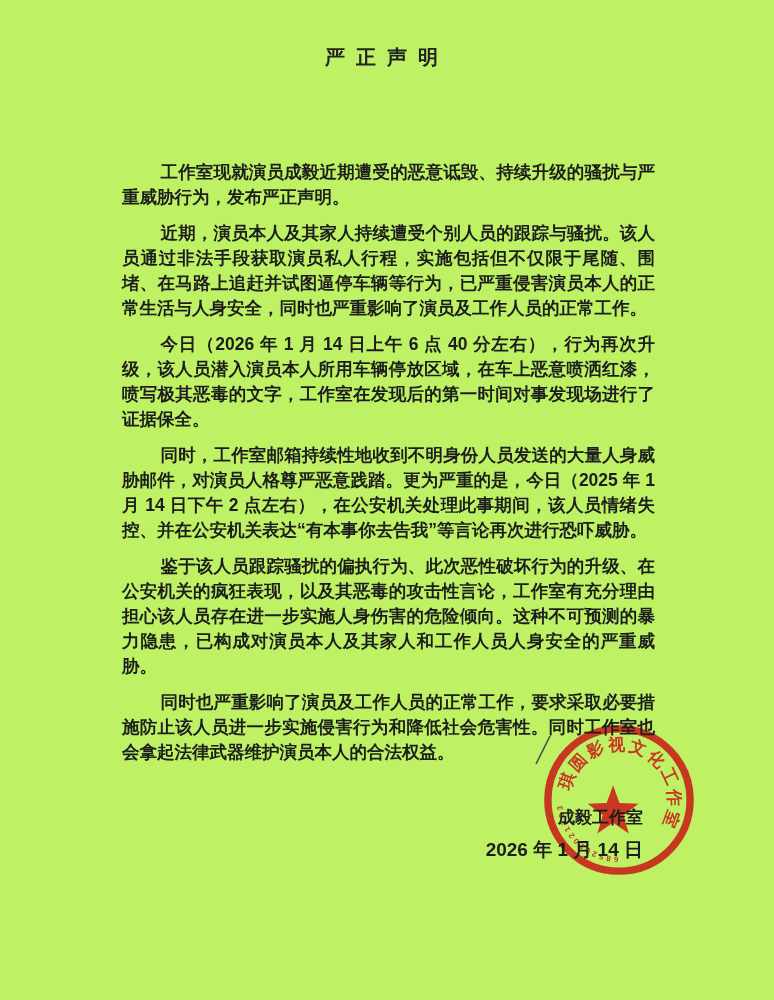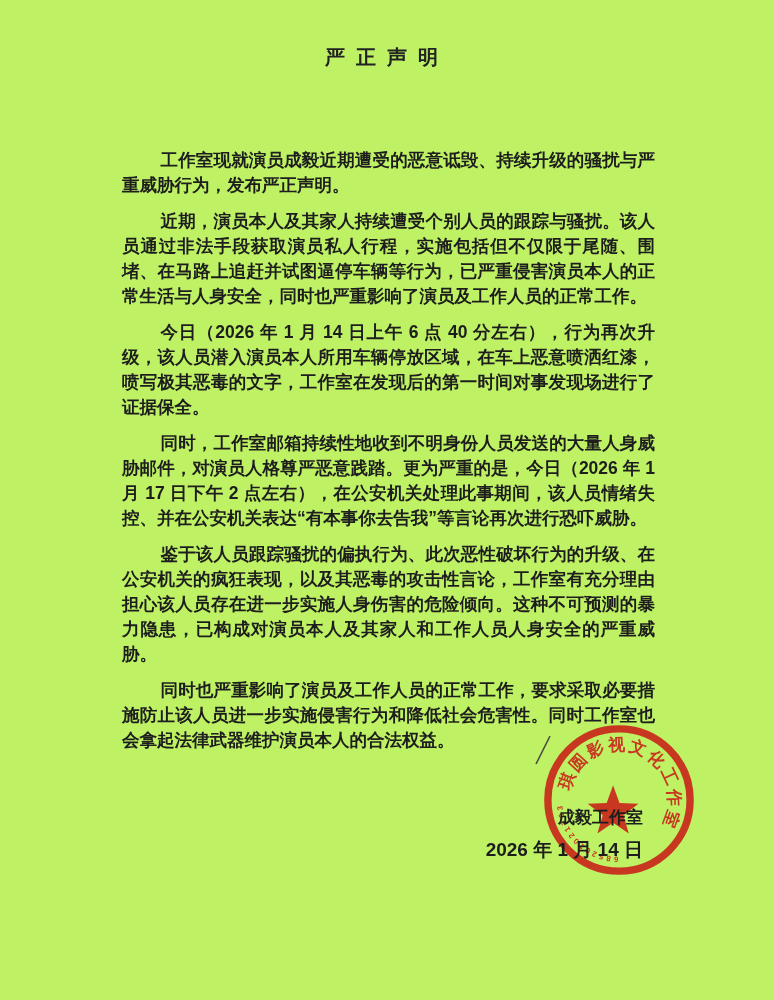--- a/index.html
+++ b/index.html
@@ -17,21 +17,21 @@
     top:44px;left:0;
     width:100%;
     text-align:center;
     font-size:20px;
     font-weight:bold;
     letter-spacing:0.55em;
     color:#222;
   }
   .content{
     position:absolute;
-    left:122px;top:148px;
+    left:122px;top:160px;
     width:533px;
     z-index:2;
   }
   .content p{
     margin:0 0 11px 0;
     font-size:17.5px;
     line-height:25px;
     font-weight:bold;
     text-align:justify;
     text-indent:2.2em;
@@ -66,21 +66,21 @@
 <body>
 
 <div class="page">
 
   <div class="doc-title">严正声明</div>
 
   <div class="content">
       <p>工作室现就演员成毅近期遭受的恶意诋毁、持续升级的骚扰与严重威胁行为，发布严正声明。</p>
       <p>近期，演员本人及其家人持续遭受个别人员的跟踪与骚扰。该人员通过非法手段获取演员私人行程，实施包括但不仅限于尾随、围堵、在马路上追赶并试图逼停车辆等行为，已严重侵害演员本人的正常生活与人身安全，同时也严重影响了演员及工作人员的正常工作。</p>
       <p>今日（2026 年 1 月 14 日上午 6 点 40 分左右），行为再次升级，该人员潜入演员本人所用车辆停放区域，在车上恶意喷洒红漆，喷写极其恶毒的文字，工作室在发现后的第一时间对事发现场进行了证据保全。</p>
-      <p>同时，工作室邮箱持续性地收到不明身份人员发送的大量人身威胁邮件，对演员人格尊严恶意践踏。更为严重的是，今日（2026 年 1 月 17 日下午 2 点左右），在公安机关处理此事期间，该人员情绪失控、并在公安机关表达“有本事你去告我”等言论再次进行恐吓威胁。</p>
+      <p>同时，工作室邮箱持续性地收到不明身份人员发送的大量人身威胁邮件，对演员人格尊严恶意践踏。更为严重的是，今日（2025 年 1 月 14 日下午 2 点左右），在公安机关处理此事期间，该人员情绪失控、并在公安机关表达“有本事你去告我”等言论再次进行恐吓威胁。</p>
       <p>鉴于该人员跟踪骚扰的偏执行为、此次恶性破坏行为的升级、在公安机关的疯狂表现，以及其恶毒的攻击性言论，工作室有充分理由担心该人员存在进一步实施人身伤害的危险倾向。这种不可预测的暴力隐患，已构成对演员本人及其家人和工作人员人身安全的严重威胁。</p>
       <p>同时也严重影响了演员及工作人员的正常工作，要求采取必要措施防止该人员进一步实施侵害行为和降低社会危害性。同时工作室也会拿起法律武器维护演员本人的合法权益。</p>
     </div>
 
   <svg class="seal" viewBox="0 0 160 160" aria-hidden="true">
     <circle cx="80" cy="80" r="72" fill="none" stroke-width="7.5" id="seal-ring" stroke="#c9291c"></circle>
     <g id="seal-text">
         <text transform="translate(27.4 60.8) rotate(-70)" text-anchor="middle" dominant-baseline="central" font-size="17" font-weight="bold" fill="#c9291c">琪</text>
         <text transform="translate(38.7 42.2) rotate(-47.5)" text-anchor="middle" dominant-baseline="central" font-size="17" font-weight="bold" fill="#c9291c">圆</text>
         <text transform="translate(56.3 29.2) rotate(-25)" text-anchor="middle" dominant-baseline="central" font-size="17" font-weight="bold" fill="#c9291c">影</text>

